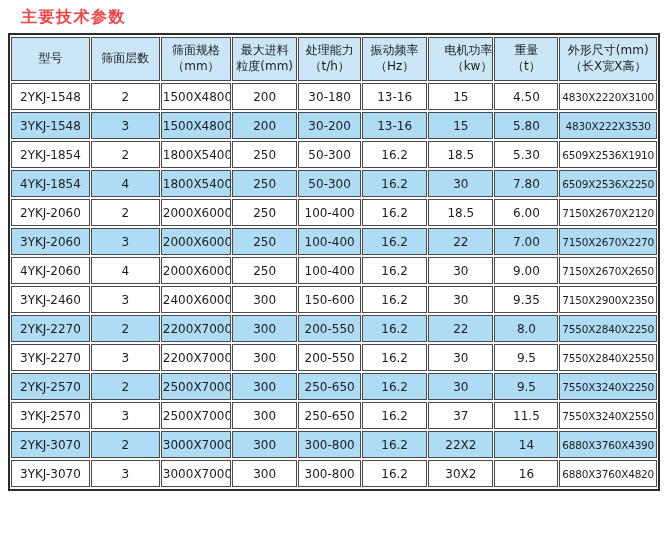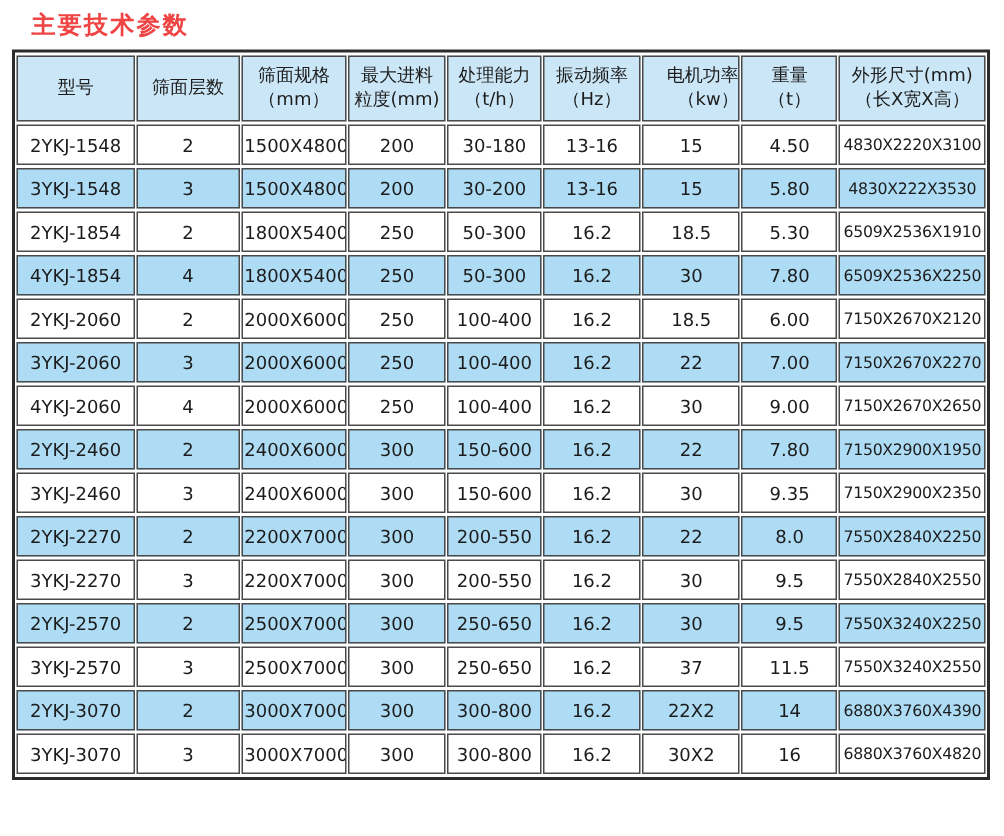--- a/index.html
+++ b/index.html
@@ -184,31 +184,20 @@
           <td>4YKJ-2060</td>
           <td>4</td>
           <td>2000X6000</td>
           <td>250</td>
           <td>100-400</td>
           <td>16.2</td>
           <td>30</td>
           <td>9.00</td>
           <td>7150X2670X2650</td>
         </tr>
-        <tr class="hl">
-          <td>2YKJ-2460</td>
-          <td>2</td>
-          <td>2400X6000</td>
-          <td>300</td>
-          <td>150-600</td>
-          <td>16.2</td>
-          <td>22</td>
-          <td>7.80</td>
-          <td>7150X2900X1950</td>
-        </tr>
         <tr>
           <td>3YKJ-2460</td>
           <td>3</td>
           <td>2400X6000</td>
           <td>300</td>
           <td>150-600</td>
           <td>16.2</td>
           <td>30</td>
           <td>9.35</td>
           <td>7150X2900X2350</td>

